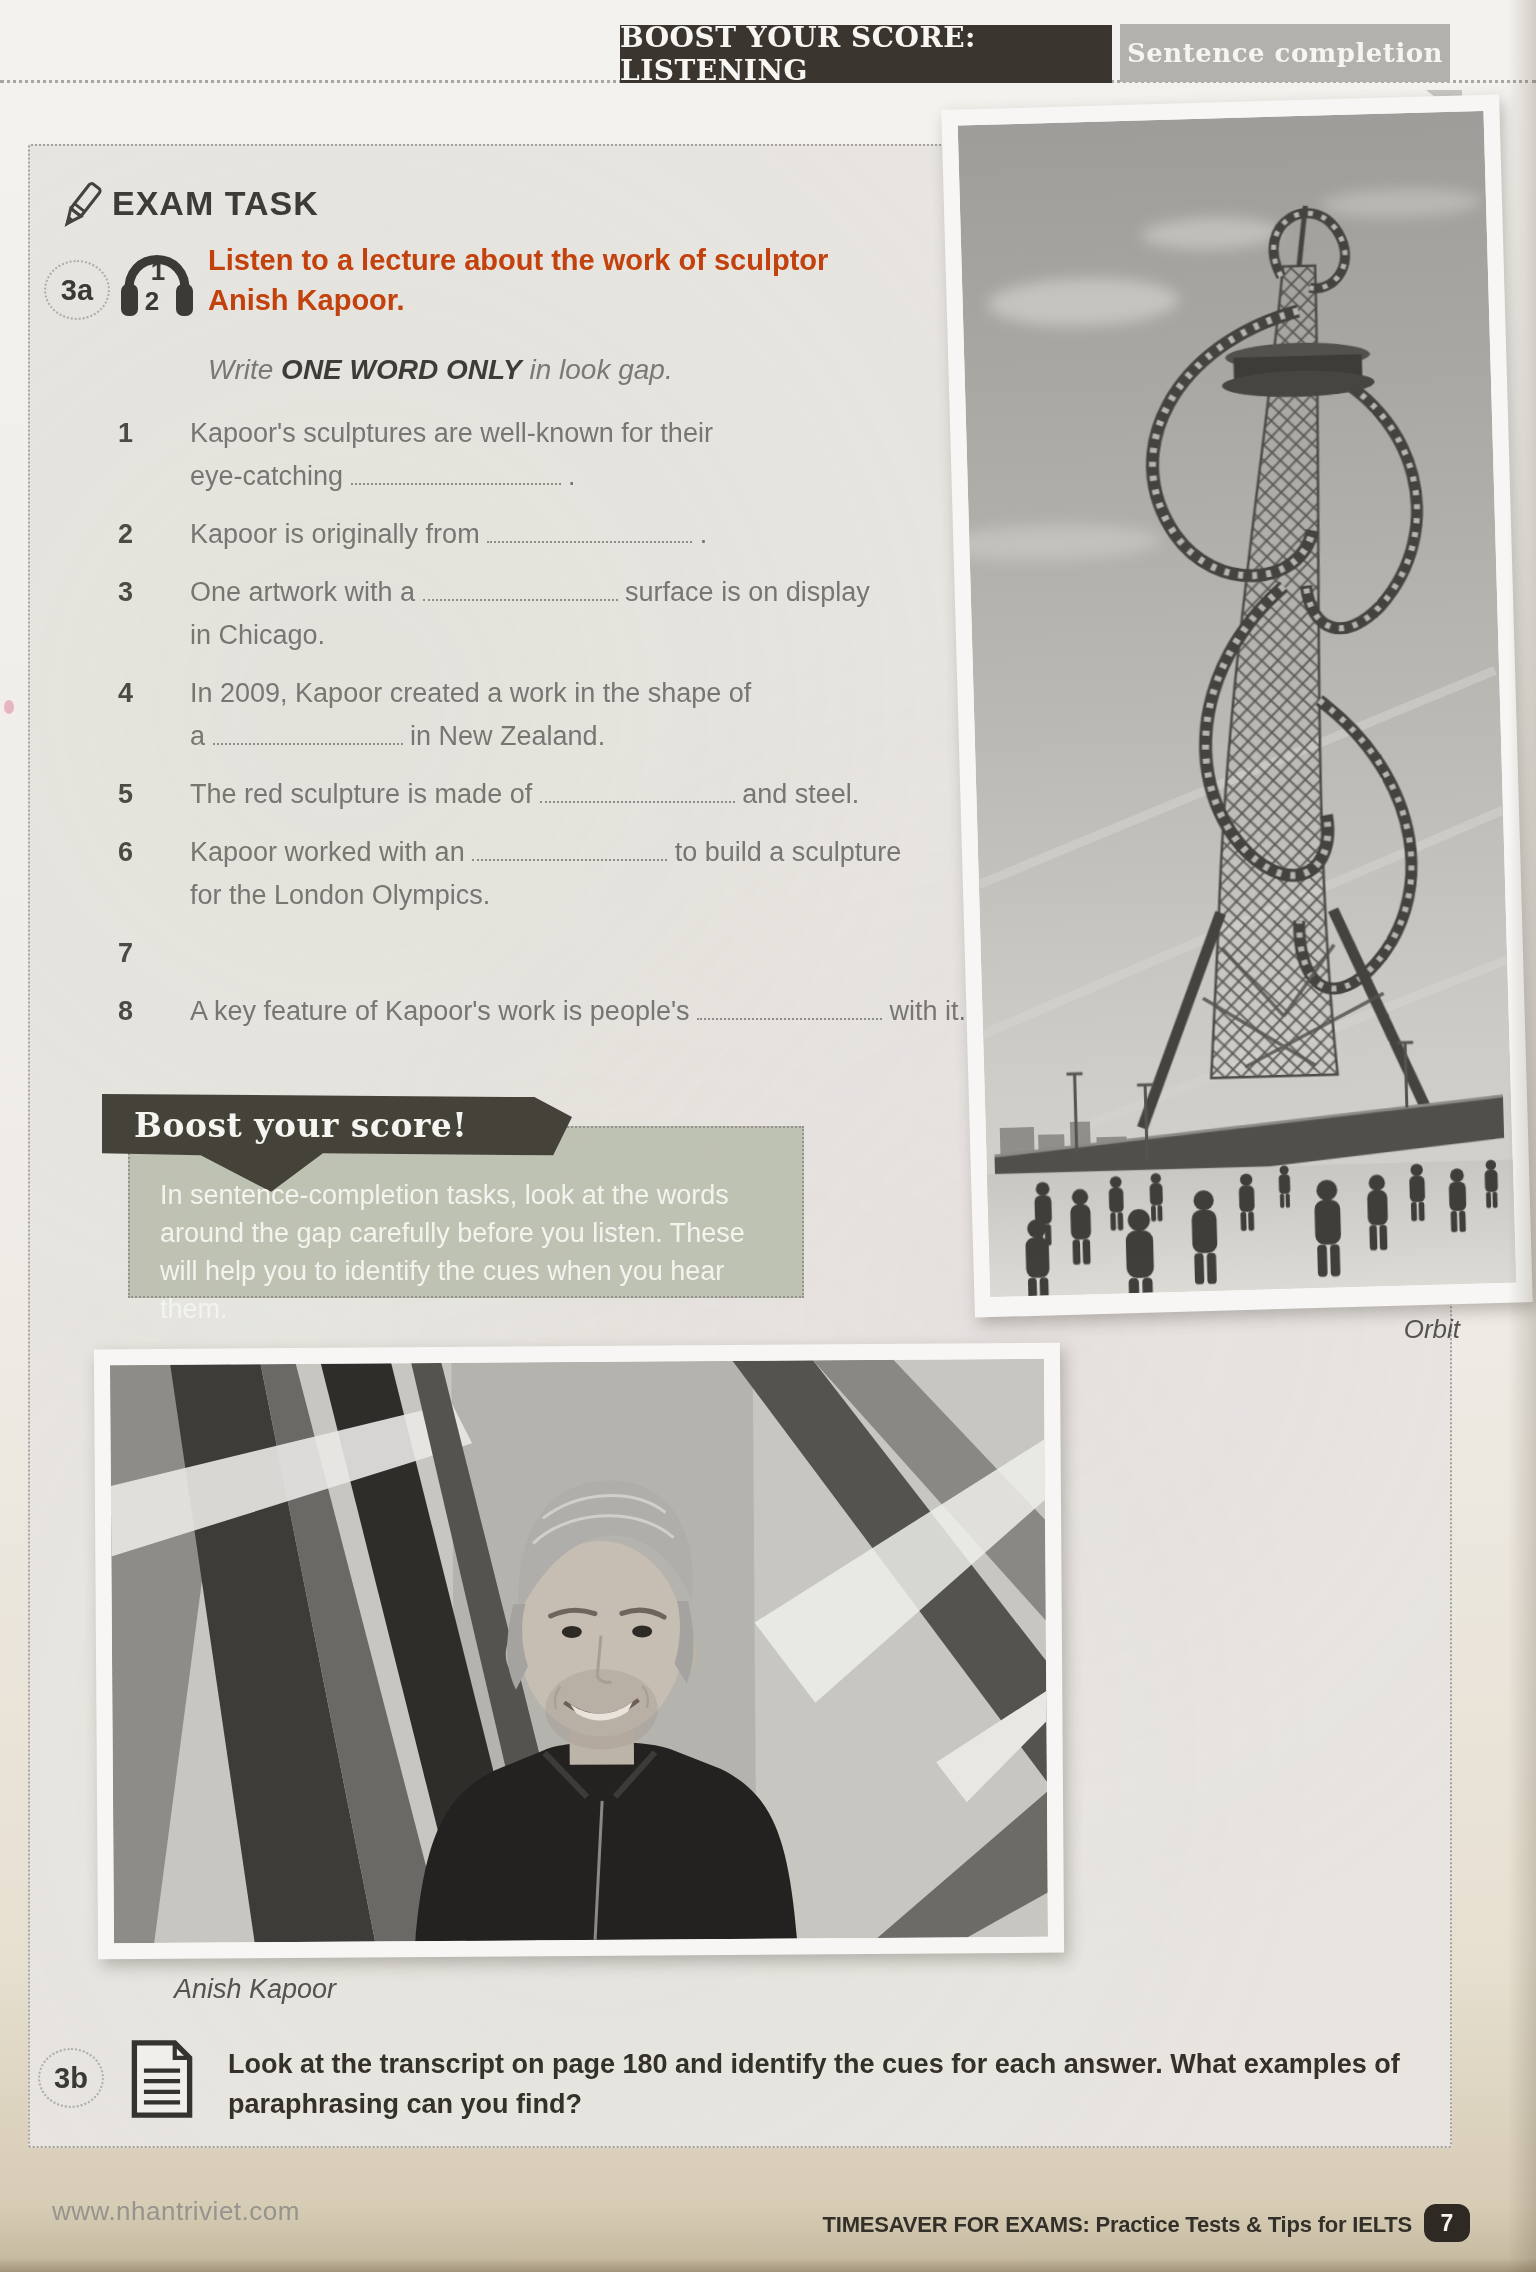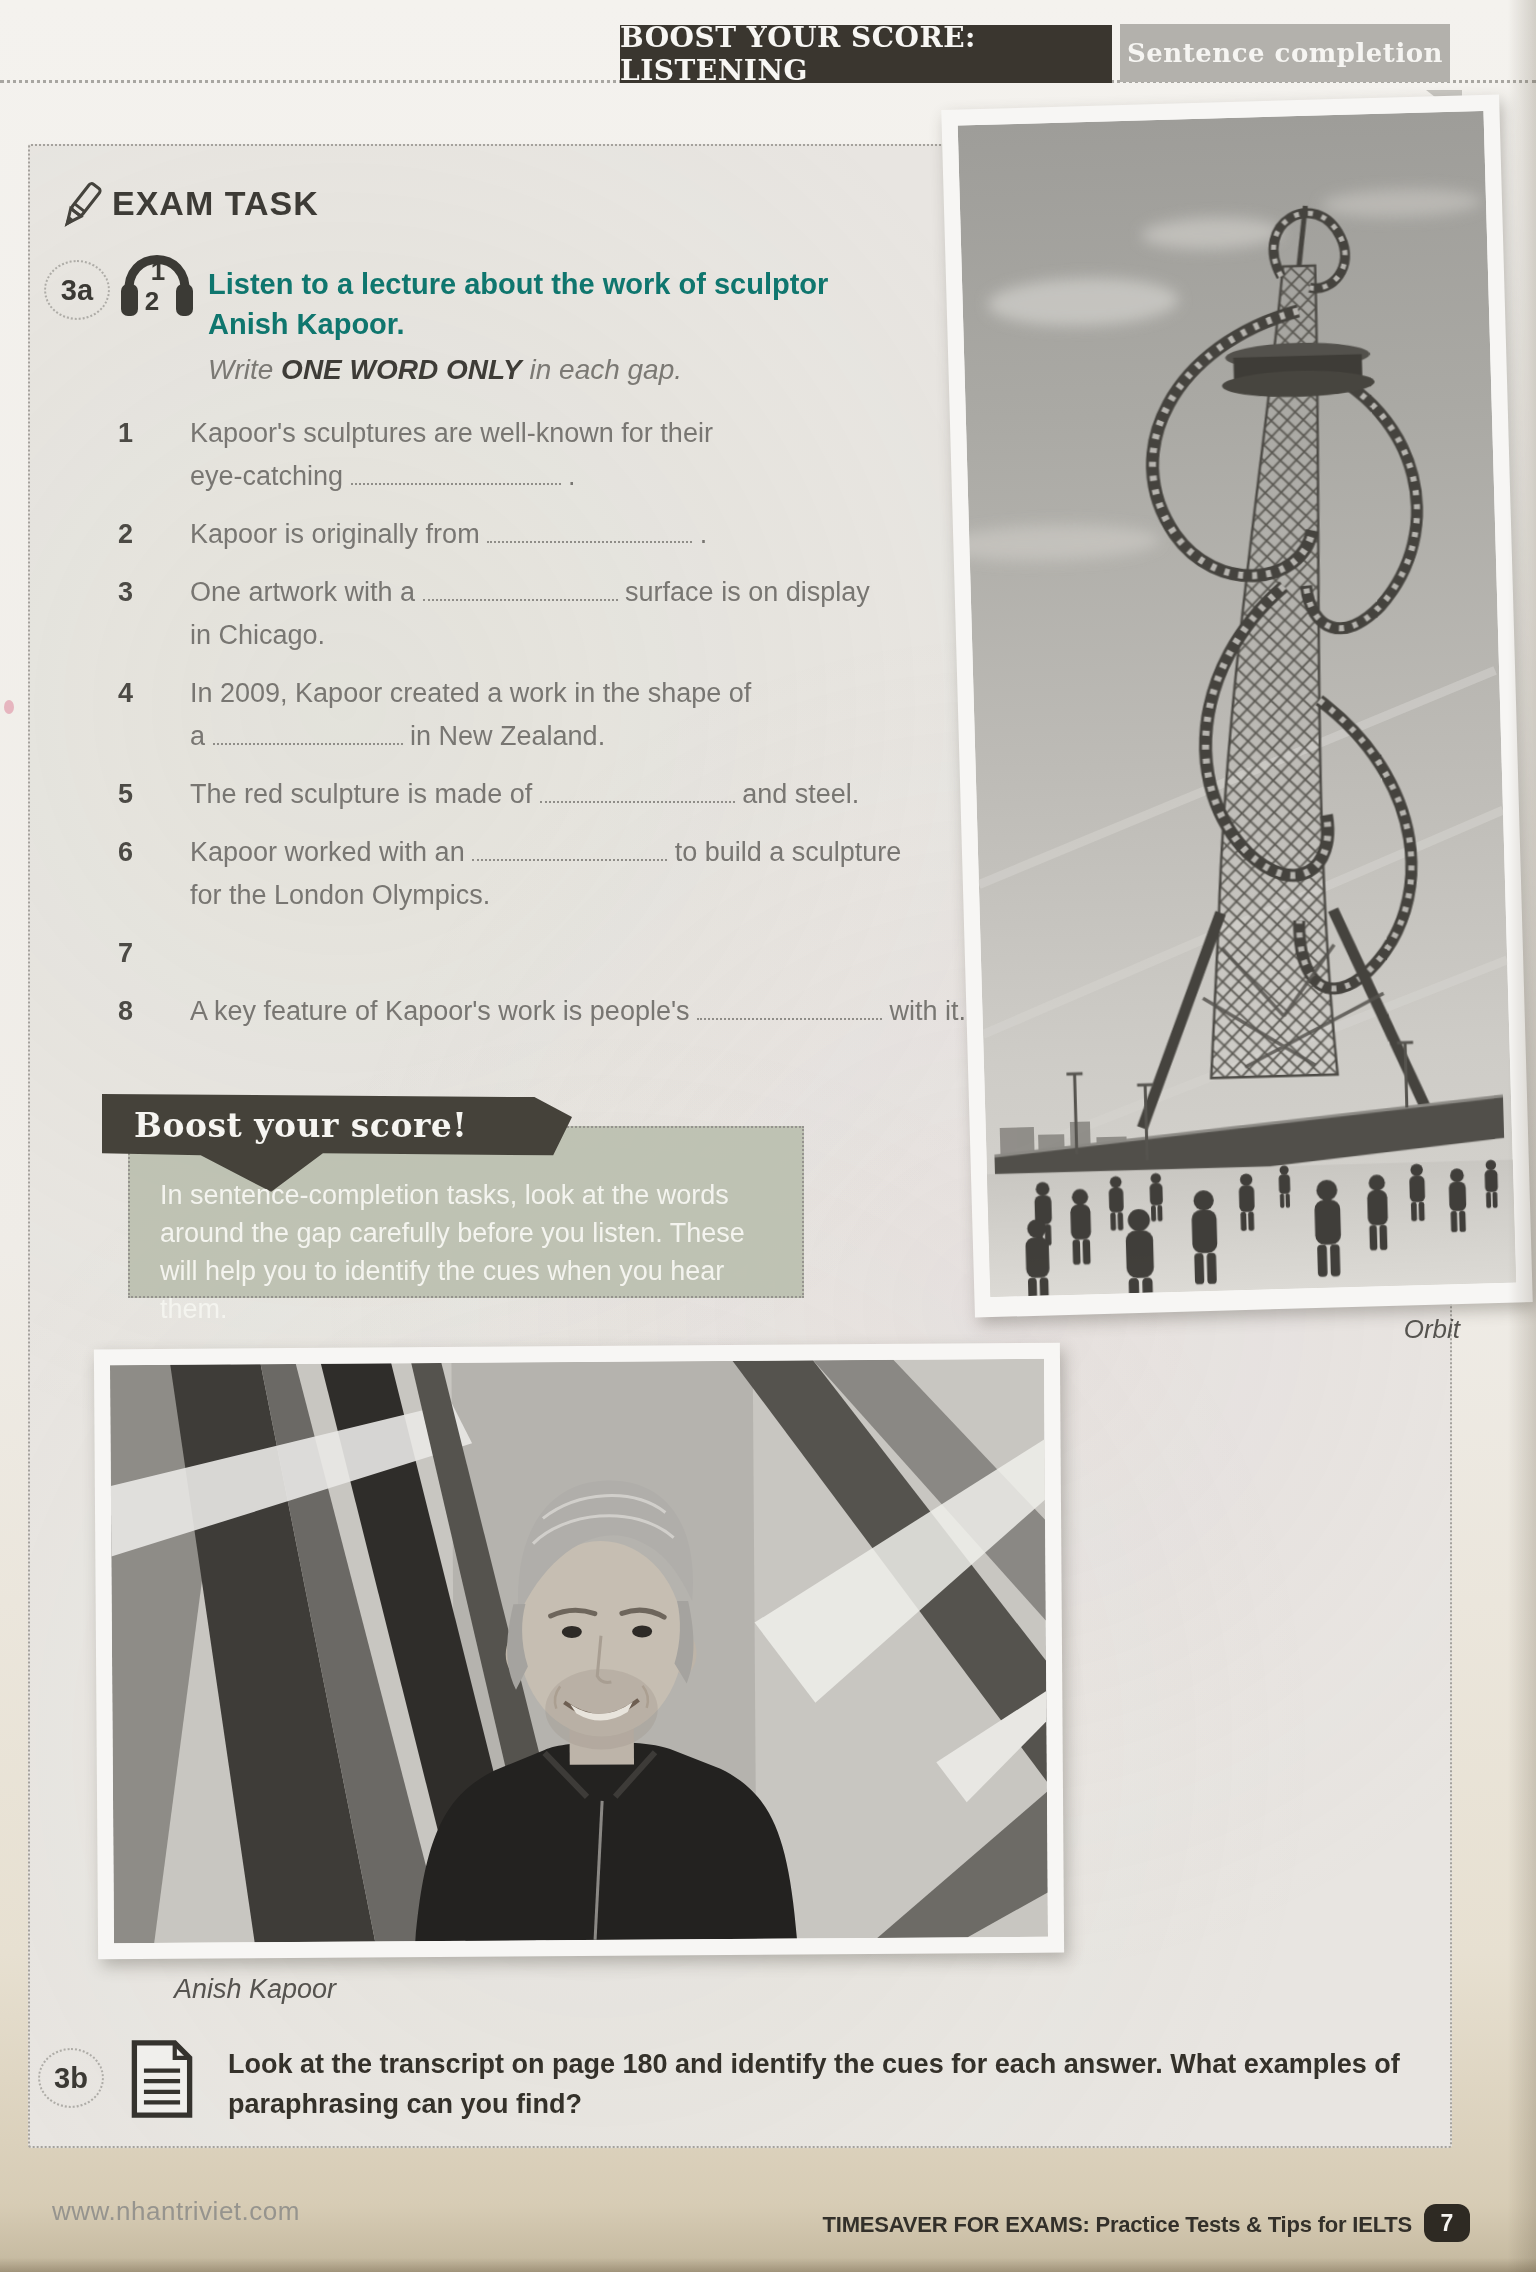--- a/index.html
+++ b/index.html
@@ -35,22 +35,22 @@
   .exam-head{left:112px;top:184px;font-size:34px;font-weight:bold;color:#3d3b36;letter-spacing:1px;}
   .pencil{left:54px;top:178px;}
   
   .badge3{width:66px;height:60px;border:2px dotted #aeaca7;border-radius:50%;
     display:flex;align-items:center;justify-content:center;
     font-size:29px;font-weight:bold;color:#3b3934;}
   .b3a{left:44px;top:260px;}
   .b3b{left:38px;top:2048px;}
   .hp-icon{left:116px;top:232px;}
   .doc-icon{left:128px;top:2038px;}
-  .listen-instr{left:208px;top:264px;width:700px;font-size:29px;font-weight:bold;
-    color:#0f766e;line-height:40px;}
+  .listen-instr{left:208px;top:240px;width:700px;font-size:29px;font-weight:bold;
+    color:#c2410c;line-height:40px;}
   .write-instr{left:208px;top:354px;font-size:28px;font-style:italic;color:#7b7974;}
   .write-instr b{color:#3e3c37;}
   
   .items{left:118px;top:412px;width:990px;}
   .item{display:flex;margin-bottom:15px;}
   .inum{width:72px;flex:0 0 72px;font-size:27px;font-weight:bold;color:#4c4a45;line-height:43px;}
   .itext{font-size:27px;color:#787672;line-height:43px;}
   .gap{display:inline-block;border-bottom:2px dotted #8f8d88;height:20px;}
   
   .ribbon{left:102px;top:1094px;width:470px;height:104px;background:var(--ribbon-dark);
@@ -116,21 +116,21 @@
 </div>
 <svg class="abs hp-icon" width="82" height="92" viewBox="0 0 82 92">
   <path d="M13,62 C9,16 73,16 69,62" fill="none" stroke="#3b3a35" stroke-width="9"></path>
   <rect x="5" y="52" width="17" height="32" rx="7" fill="#3b3a35"></rect>
   <rect x="60" y="52" width="17" height="32" rx="7" fill="#3b3a35"></rect>
   <text x="42" y="48" text-anchor="middle" font-size="26" font-weight="bold" fill="#3b3a35" font-family="Liberation Sans, sans-serif">1</text>
   <text x="36" y="78" text-anchor="middle" font-size="26" font-weight="bold" fill="#3b3a35" font-family="Liberation Sans, sans-serif">2</text>
 </svg>
 <div class="abs listen-instr">Listen to a lecture about the work of sculptor Anish Kapoor.</div>
 
-<div class="abs write-instr"><span>Write </span><b>ONE WORD ONLY</b><span> in each gap.</span></div>
+<div class="abs write-instr"><span>Write </span><b>ONE WORD ONLY</b><span> in look gap.</span></div>
 
 <div class="abs items">
     <div class="item">
       <span class="inum">1</span>
       <span class="itext">Kapoor's sculptures are well-known for their<br>eye-catching <span class="gap" style="width: 210px;"></span> .</span>
     </div>
     <div class="item">
       <span class="inum">2</span>
       <span class="itext">Kapoor is originally from <span class="gap" style="width: 205px;"></span> .</span>
     </div>

